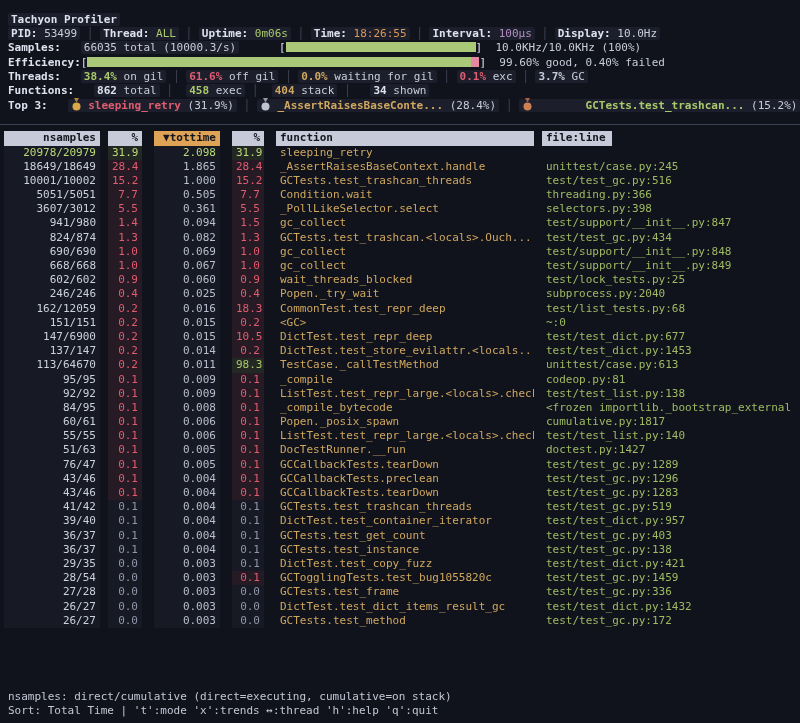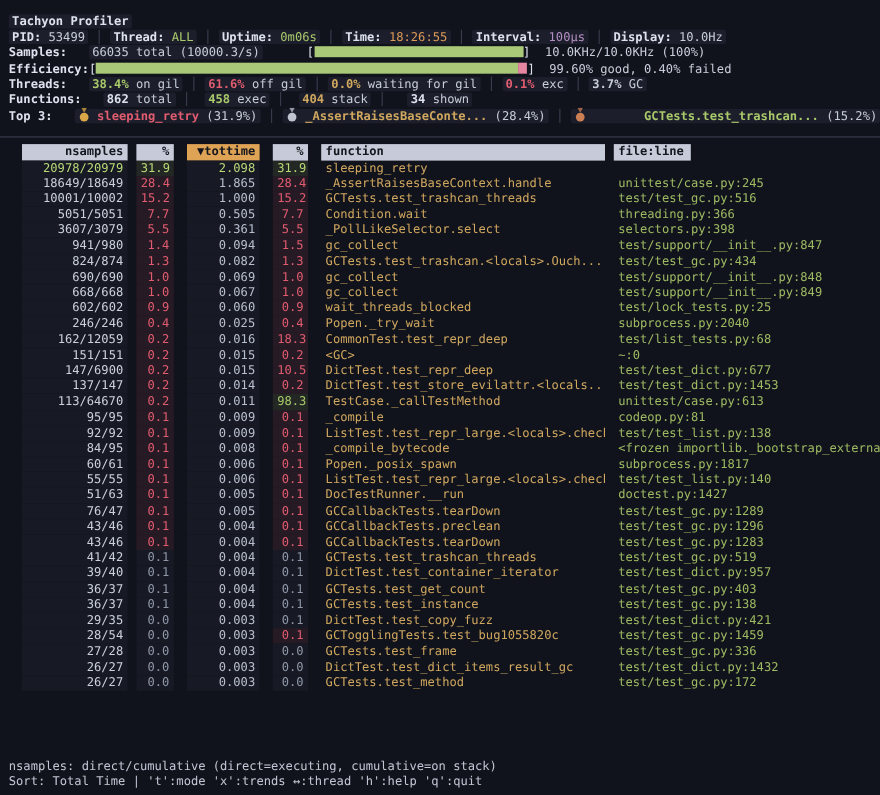--- a/index.html
+++ b/index.html
@@ -22,21 +22,21 @@
   .bold{font-weight:bold;}
   .gfill{display:inline-block;height:10px;vertical-align:-1px;background:#a9c878;}
   .g-samples{width:190px;}
   .g-eff-good{width:384px;}
   .g-eff-bad{width:8px;background:#e587a0;}
   .medal{display:inline-block;width:11px;height:13px;vertical-align:-2px;}
   .gold{color:#d9a648;} .silver{color:#c0c4d0;} .bronze{color:#cd7f54;}
   .rule{border-top:1px solid #3a3f51;margin:12px 0 6px 0;width:800px;}
   .tr{display:flex;height:14.2px;align-items:center;}
   .td,.th{box-sizing:border-box;padding:0 4px;overflow:hidden;white-space:pre;}
-  .ns{width:96px;margin-left:20px;text-align:right;background:#171a24;color:#ccd1de;}
+  .ns{width:96px;margin-left:4px;text-align:right;background:#171a24;color:#ccd1de;}
   .p1{width:34px;margin-left:8px;text-align:right;background:#171a24;}
   .tot{width:66px;margin-left:12px;text-align:right;background:#171a24;color:#b9bfce;}
   .p2{width:32px;margin-left:12px;text-align:right;background:#171a24;}
   .fn{width:258px;margin-left:12px;color:#cfa75f;}
   .fl{flex:1;margin-left:8px;color:#9eba62;}
   .th{background:#c7cbd9;color:#14161e;font-weight:bold;}
   .th.ns,.th.p1,.th.tot,.th.p2{background:#c7cbd9;}
   .th.tot{background:#dfa355;color:#14161e;}
   .th.fn,.th.fl{color:#14161e;}
   .th.fl{flex:0 0 auto;width:70px;}
@@ -109,21 +109,21 @@
     </div>
         <div class="tr">
       <span class="td ns">5051/5051</span>
       <span class="td p1" style="color: rgb(226, 92, 112); background: rgba(226, 92, 112, 0.1);">7.7</span>
       <span class="td tot">0.505</span>
       <span class="td p2" style="color: rgb(226, 92, 112); background: rgba(226, 92, 112, 0.1);">7.7</span>
       <span class="td fn">Condition.wait</span>
       <span class="td fl">threading.py:366</span>
     </div>
         <div class="tr">
-      <span class="td ns">3607/3079</span>
+      <span class="td ns">3607/3012</span>
       <span class="td p1" style="color: rgb(226, 92, 112); background: rgba(226, 92, 112, 0.1);">5.5</span>
       <span class="td tot">0.361</span>
       <span class="td p2" style="color: rgb(226, 92, 112); background: rgba(226, 92, 112, 0.1);">5.5</span>
       <span class="td fn">_PollLikeSelector.select</span>
       <span class="td fl">selectors.py:398</span>
     </div>
         <div class="tr">
       <span class="td ns">941/980</span>
       <span class="td p1" style="color: rgb(226, 92, 112); background: rgba(226, 92, 112, 0.1);">1.4</span>
       <span class="td tot">0.094</span>
@@ -234,21 +234,21 @@
       <span class="td p2" style="color: rgb(226, 92, 112); background: rgba(226, 92, 112, 0.1);">0.1</span>
       <span class="td fn">_compile_bytecode</span>
       <span class="td fl">&lt;frozen importlib._bootstrap_external</span>
     </div>
         <div class="tr">
       <span class="td ns">60/61</span>
       <span class="td p1" style="color: rgb(226, 92, 112); background: rgba(226, 92, 112, 0.1);">0.1</span>
       <span class="td tot">0.006</span>
       <span class="td p2" style="color: rgb(226, 92, 112); background: rgba(226, 92, 112, 0.1);">0.1</span>
       <span class="td fn">Popen._posix_spawn</span>
-      <span class="td fl">subprocess.py:1817</span>
+      <span class="td fl">cumulative.py:1817</span>
     </div>
         <div class="tr">
       <span class="td ns">55/55</span>
       <span class="td p1" style="color: rgb(226, 92, 112); background: rgba(226, 92, 112, 0.1);">0.1</span>
       <span class="td tot">0.006</span>
       <span class="td p2" style="color: rgb(226, 92, 112); background: rgba(226, 92, 112, 0.1);">0.1</span>
       <span class="td fn">ListTest.test_repr_large.&lt;locals&gt;.check</span>
       <span class="td fl">test/test_list.py:140</span>
     </div>
         <div class="tr">

